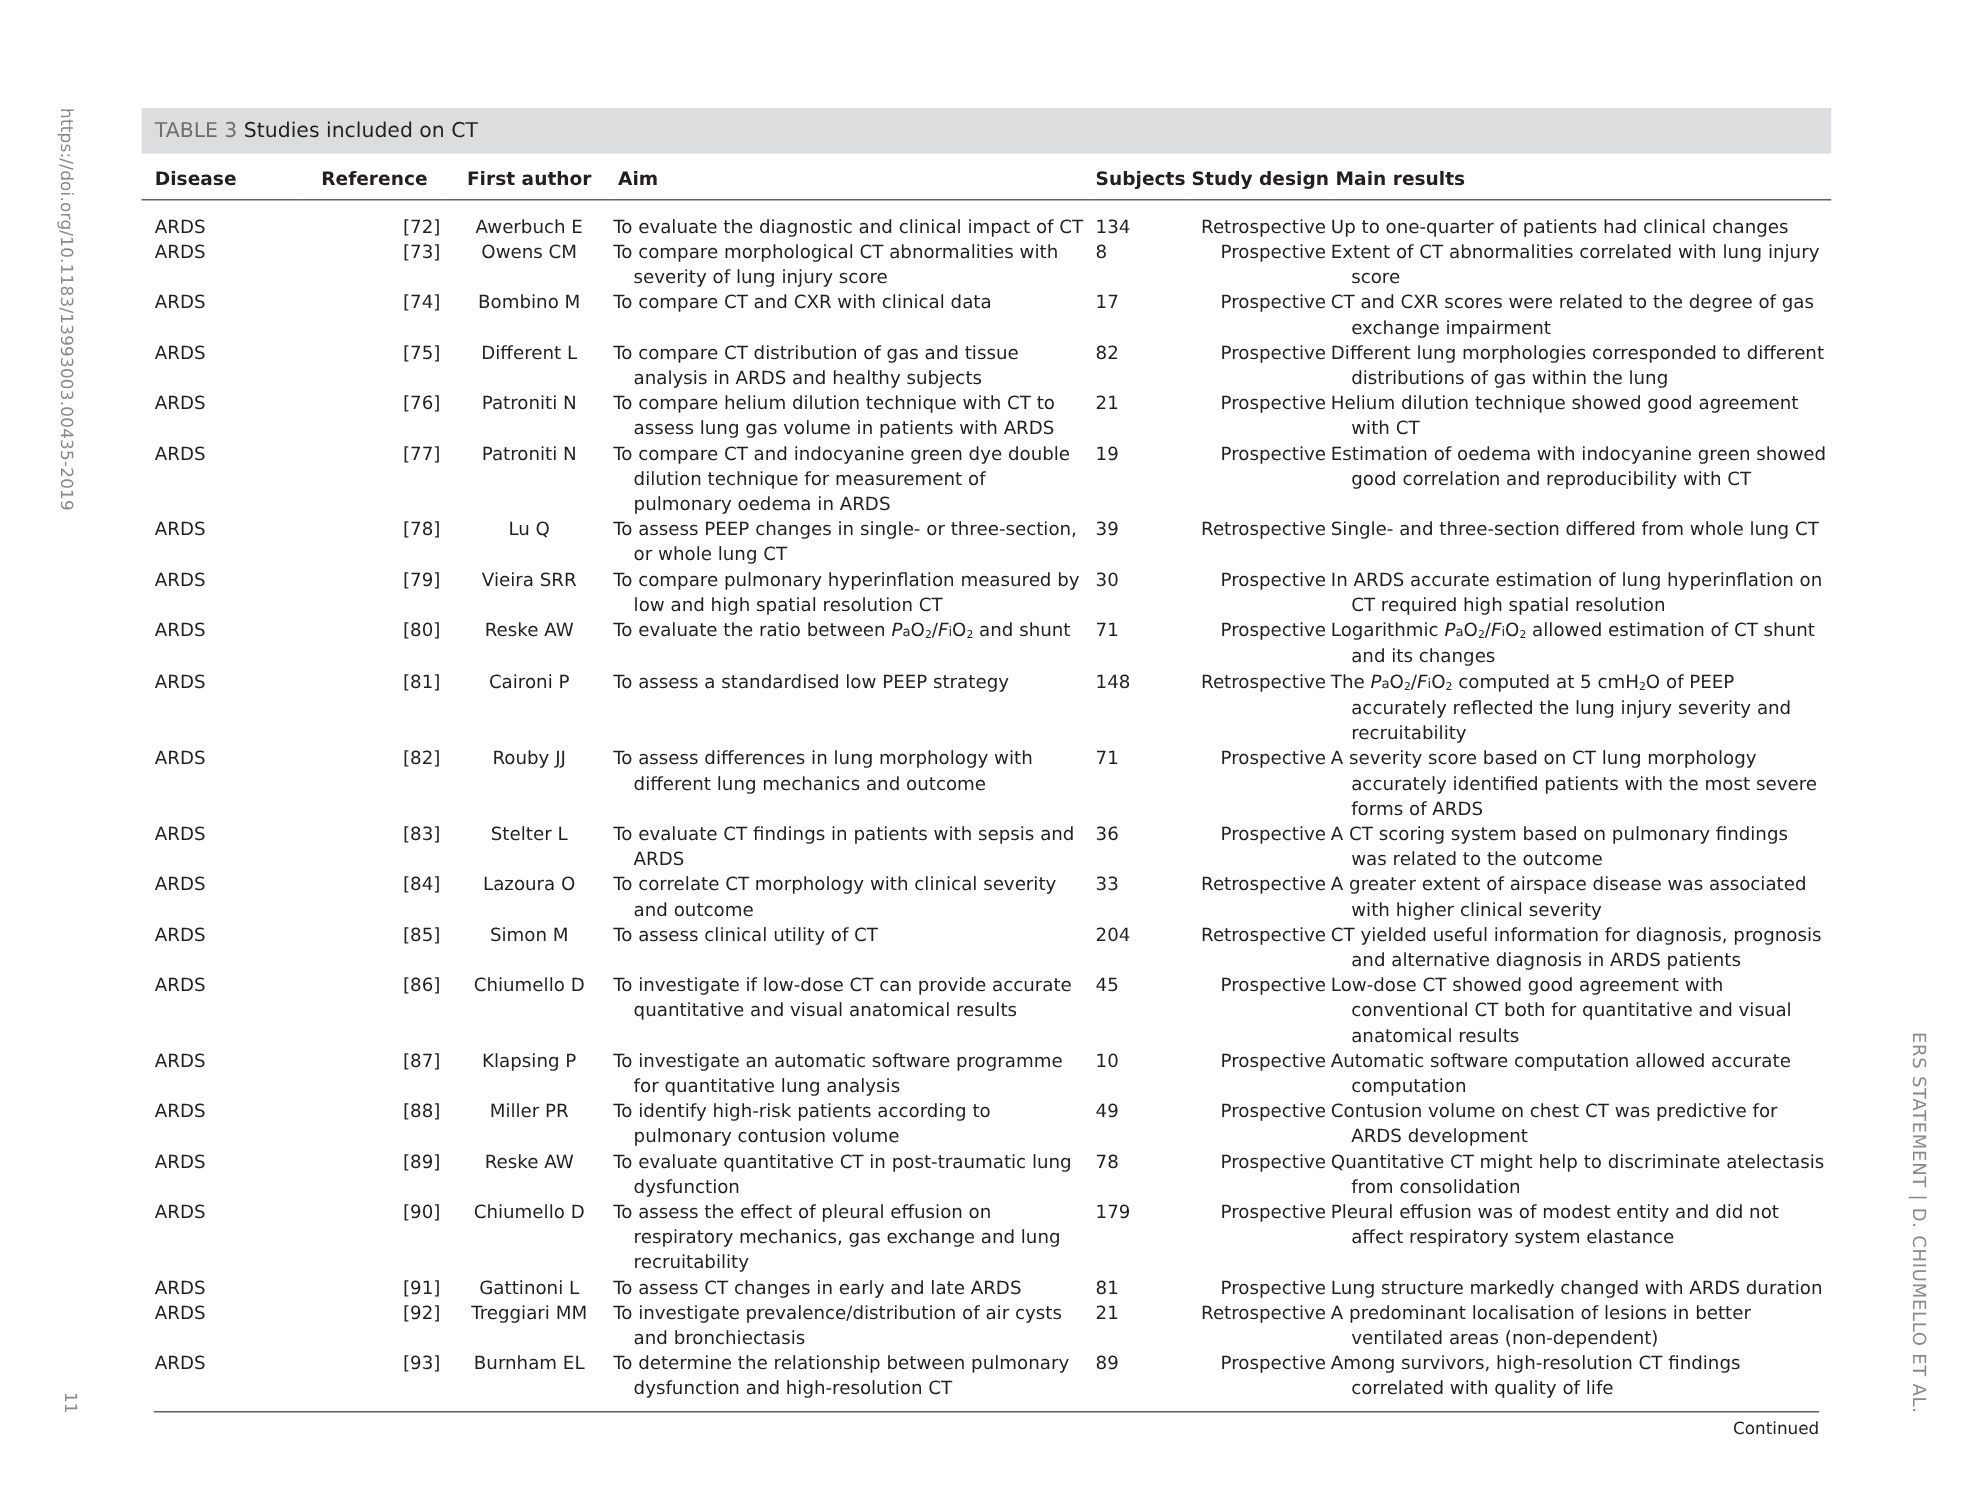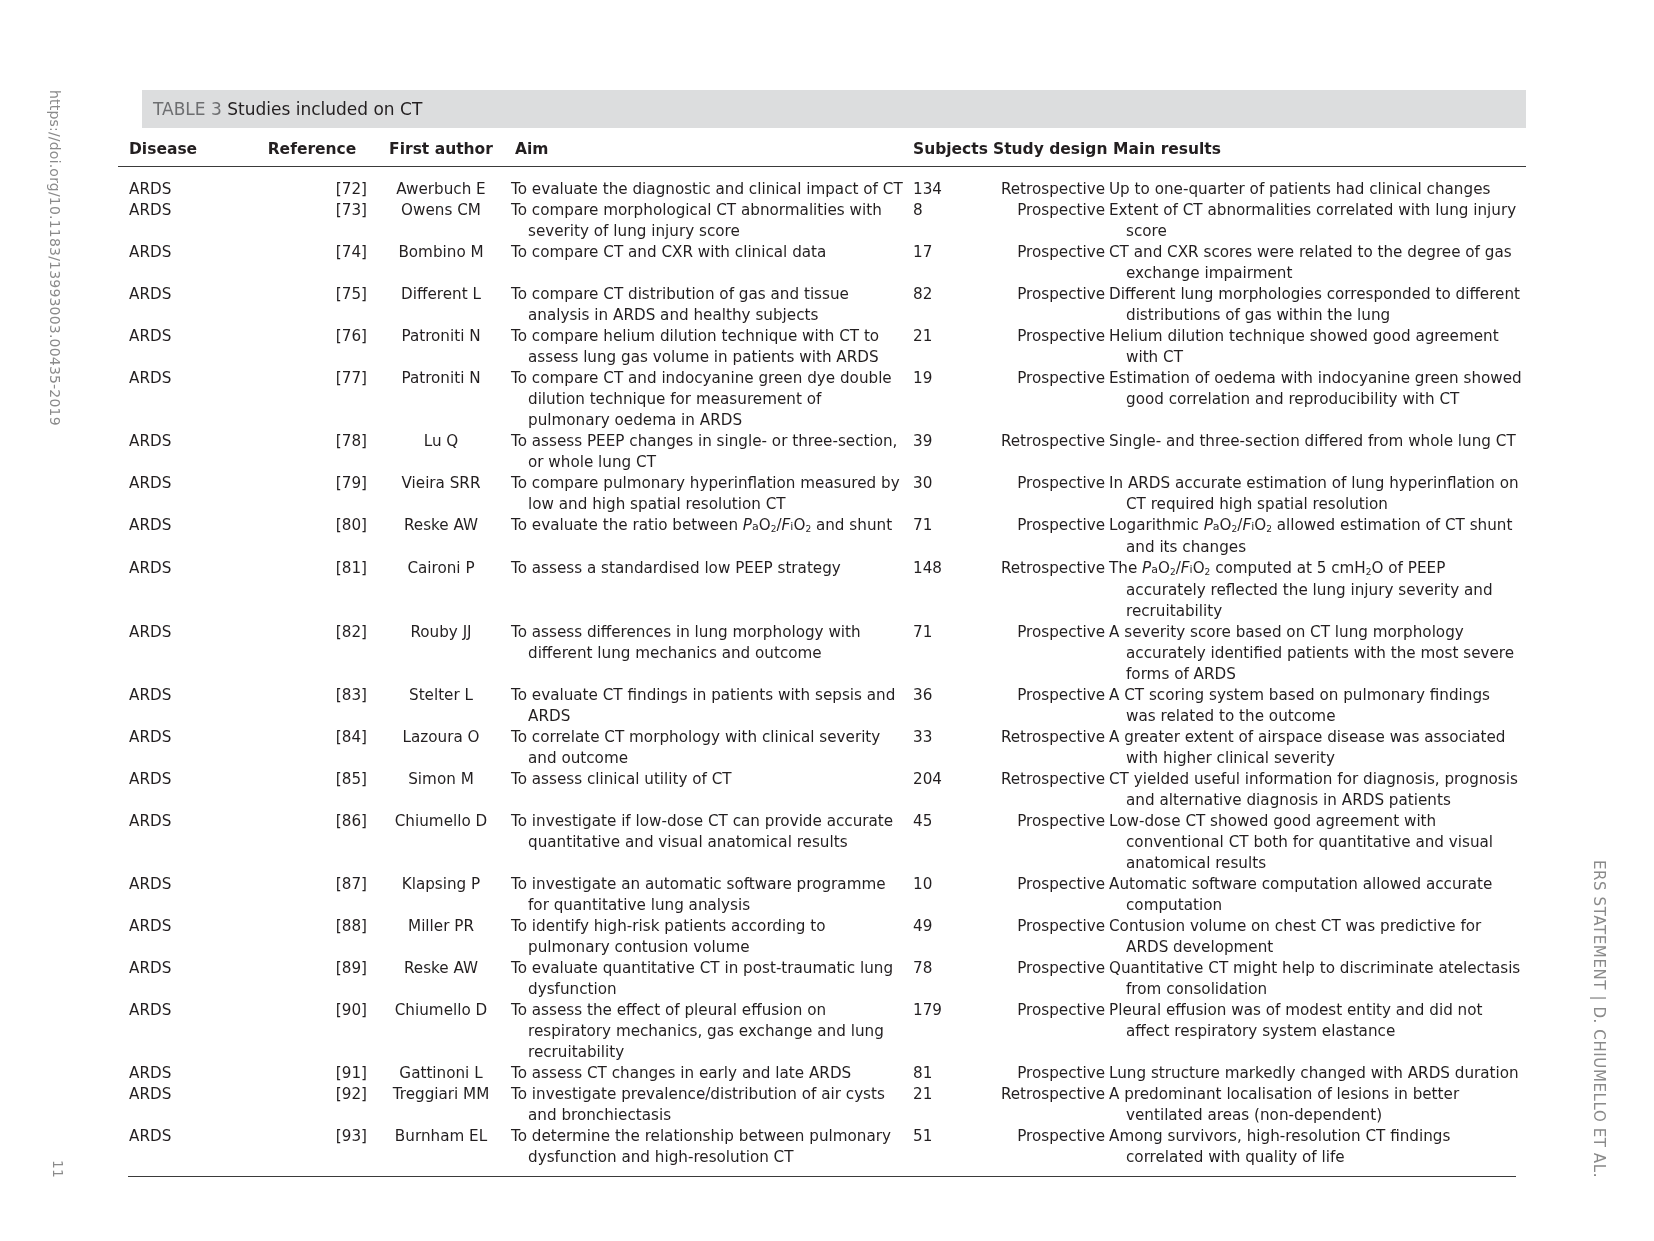--- a/index.html
+++ b/index.html
@@ -15,21 +15,21 @@
     position: absolute; left: 1590px; top: 860px;
     writing-mode: vertical-rl; font-size: 15px; color: #8a8a8a; letter-spacing: 0.6px;
   }
   .page-num {
     position: absolute; left: 50px; top: 1160px;
     writing-mode: vertical-rl; font-size: 14px; color: #8a8a8a;
   }
   .table-wrap { position: absolute; left: 118px; top: 90px; width: 1408px; }
   .caption {
     background: #dcddde; height: 38px; line-height: 38px; padding-left: 11px;
-    font-size: 17px; color: #231f20; margin-left: 24px;
+    font-size: 17px; color: #231f20;
   }
   .caption .lbl { color: #6d6e70; }
   table { width: 100%; border-collapse: collapse; table-layout: fixed; font-size: 15.2px; }
   thead th {
     font-weight: bold; text-align: left; padding: 12px 4px 8px 4px; font-size: 15.5px;
     border-bottom: 1.5px solid #3a3a3a; white-space: nowrap;
   }
   thead tr.spacer td { height: 10px; }
   tbody td { vertical-align: top; padding: 0 4px; line-height: 21px; }
   .c-disease { width: 120px; padding-left: 11px !important; }
@@ -263,20 +263,21 @@
           <td class="c-aim hang">To investigate prevalence/distribution of air cysts and bronchiectasis</td>
           <td class="c-subj">21</td>
           <td class="c-design">Retrospective</td>
           <td class="c-res hang">A predominant localisation of lesions in better ventilated areas (non-dependent)</td>
         </tr>
         <tr>
           <td class="c-disease">ARDS</td>
           <td class="c-ref">[93]</td>
           <td class="c-author">Burnham EL</td>
           <td class="c-aim hang">To determine the relationship between pulmonary dysfunction and high-resolution CT</td>
-          <td class="c-subj">51</td>
+          <td class="c-subj">89</td>
           <td class="c-design">Prospective</td>
           <td class="c-res hang">Among survivors, high-resolution CT findings correlated with quality of life</td>
         </tr>
       </tbody>
   </table>
   <div class="bottom-rule"></div>
+  <div class="continued">Continued</div>
 </div>
 
 </body></html>

